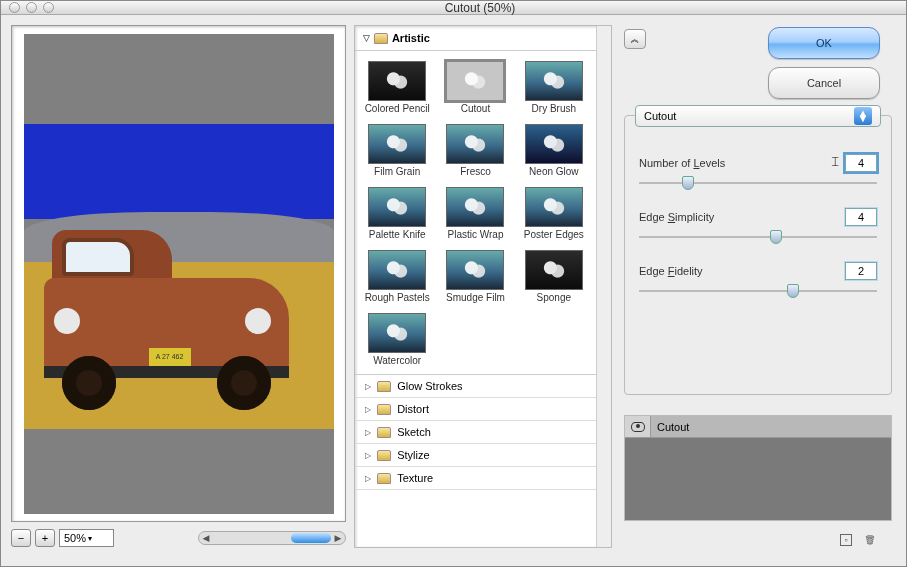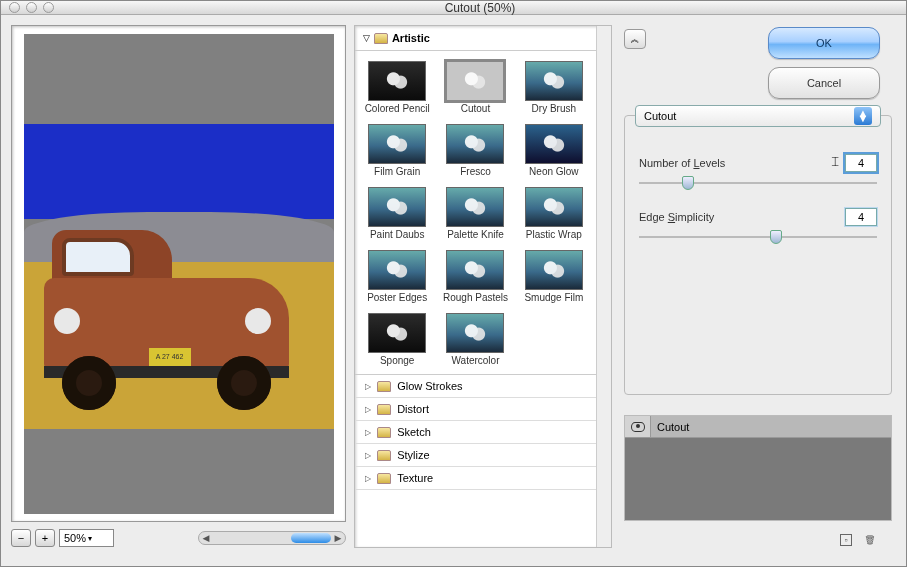--- a/index.html
+++ b/index.html
@@ -164,24 +164,20 @@
             <div class="thumb">
               <div class="swatch "></div>
               <div class="tlabel">Fresco</div>
             </div>
             <div class="thumb">
               <div class="swatch neon"></div>
               <div class="tlabel">Neon Glow</div>
             </div>
             <div class="thumb">
               <div class="swatch "></div>
-              <div class="tlabel">Paint Daubs</div>
-            </div>
-            <div class="thumb">
-              <div class="swatch "></div>
               <div class="tlabel">Palette Knife</div>
             </div>
             <div class="thumb">
               <div class="swatch "></div>
               <div class="tlabel">Plastic Wrap</div>
             </div>
             <div class="thumb">
               <div class="swatch "></div>
               <div class="tlabel">Poster Edges</div>
             </div>
@@ -274,20 +270,30 @@
         <div class="param-row">
           <span class="param-label"><span>Edge </span><u>S</u><span>implicity</span></span>
           <input class="param-input" value="4" style="">
         </div>
         <div class="slider">
           <div class="slider-track"></div>
           <div class="slider-thumb" style="left:55%;"></div>
         </div>
       </div>
 
+      <div class="param">
+        <div class="param-row">
+          <span class="param-label"><span>Edge </span><u>F</u><span>idelity</span></span>
+          <input class="param-input" value="2" style="">
+        </div>
+        <div class="slider">
+          <div class="slider-track"></div>
+          <div class="slider-thumb" style="left:62%;"></div>
+        </div>
+      </div>
     </div>
 
     <div style="flex:1;"></div>
 
     <div class="layers-box">
       <div class="layer-row">
         <div class="eye-cell">
           <div class="eye-icon"></div>
         </div>
         <div class="layer-name">Cutout</div>

